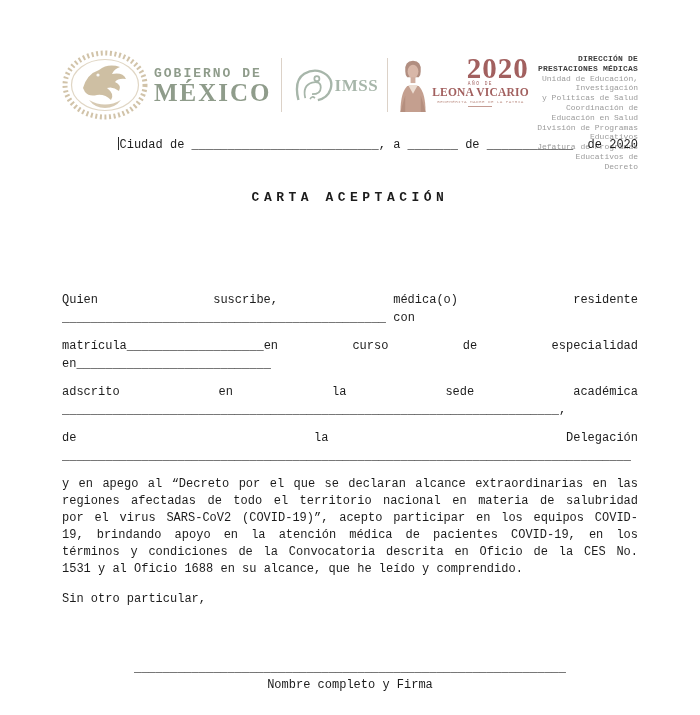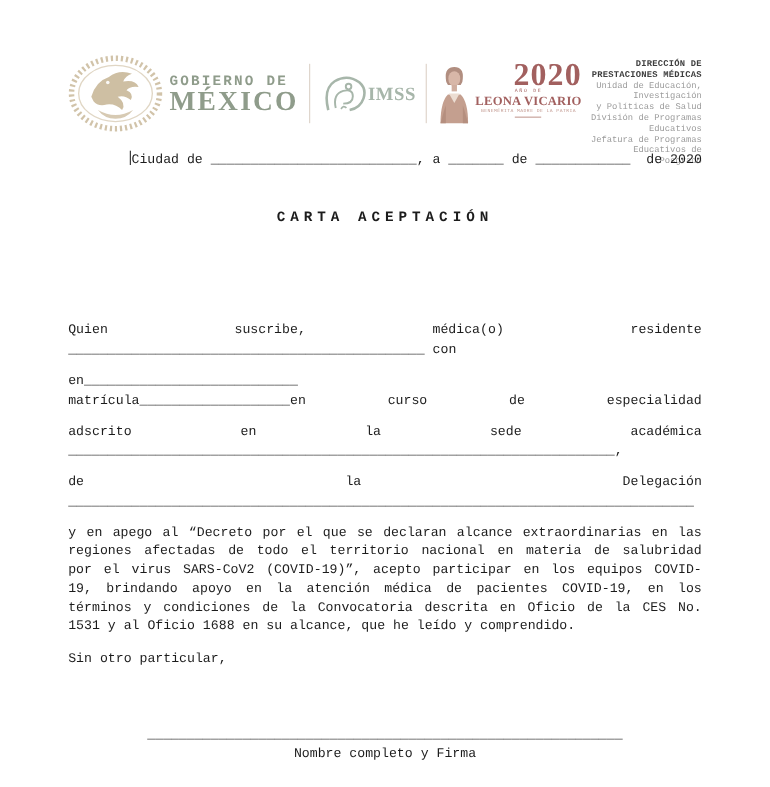--- a/index.html
+++ b/index.html
@@ -102,38 +102,39 @@
         <div class="lvname">LEONA VICARIO</div>
         <div class="benem">BENEMÉRITA MADRE DE LA PATRIA</div>
         <div class="lvrule"></div>
       </div>
     </div>
 
     <div class="dept">
       <div class="dt">DIRECCIÓN DE PRESTACIONES MÉDICAS</div>
       <div>Unidad de Educación, Investigación</div>
       <div>y Políticas de Salud</div>
+      <div>Coordinación de Educación en Salud</div>
       <div>División de Programas Educativos</div>
       <div>Jefatura de Programas Educativos de</div>
-      <div>Posgrado</div>
+      <div>Decreto</div>
     </div>
   </div>
 
   <div class="date-line"><span class="cursor"></span><span>Ciudad de __________________________, a _______ de ____________  de 2020</span></div>
 
   <div class="title">CARTA ACEPTACIÓN</div>
 
   <div class="form">
     <div class="fgroup">
       <div class="fline jline">Quien suscribe, médica(o) residente</div>
       <div class="fline">_____________________________________________ con</div>
     </div>
     <div class="fgroup">
+      <div class="fline jline">matrícula___________________en curso de especialidad</div>
       <div class="fline">en___________________________</div>
-      <div class="fline jline">matrícula___________________en curso de especialidad</div>
     </div>
     <div class="fgroup">
       <div class="fline jline">adscrito en la sede académica</div>
       <div class="fline">_____________________________________________________________________,</div>
     </div>
     <div class="fgroup">
       <div class="fline jline">de la Delegación</div>
       <div class="fline">_______________________________________________________________________________</div>
     </div>
   </div>

